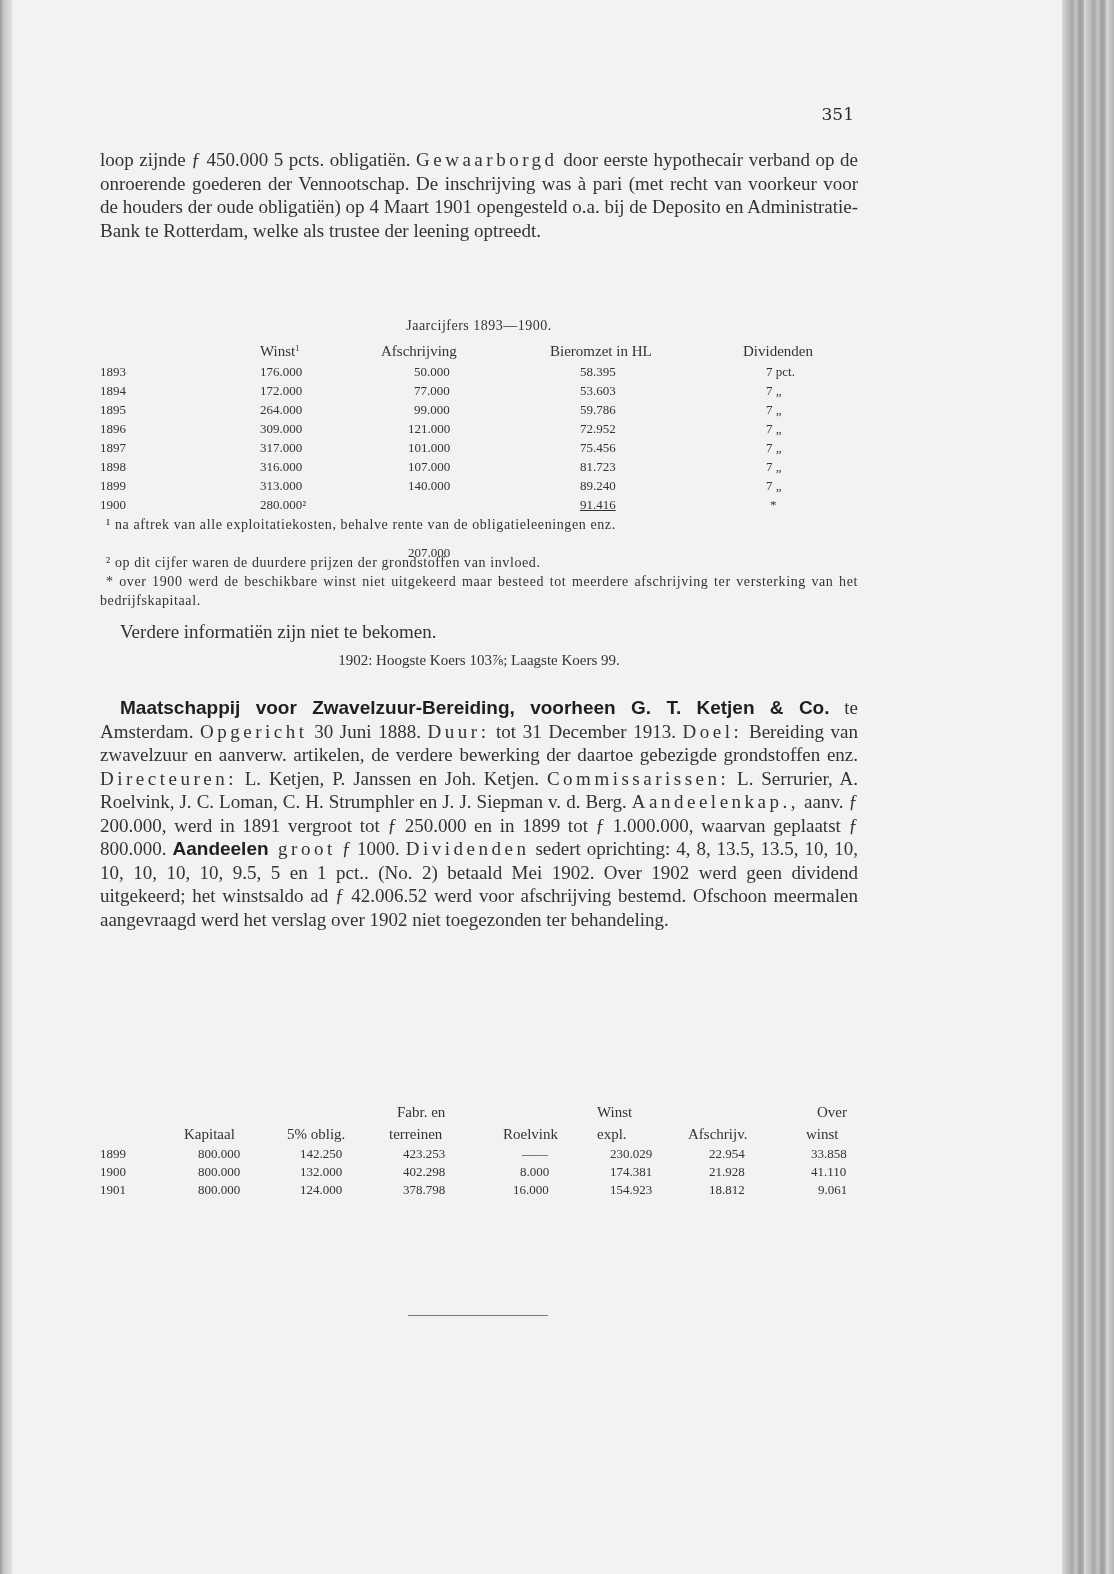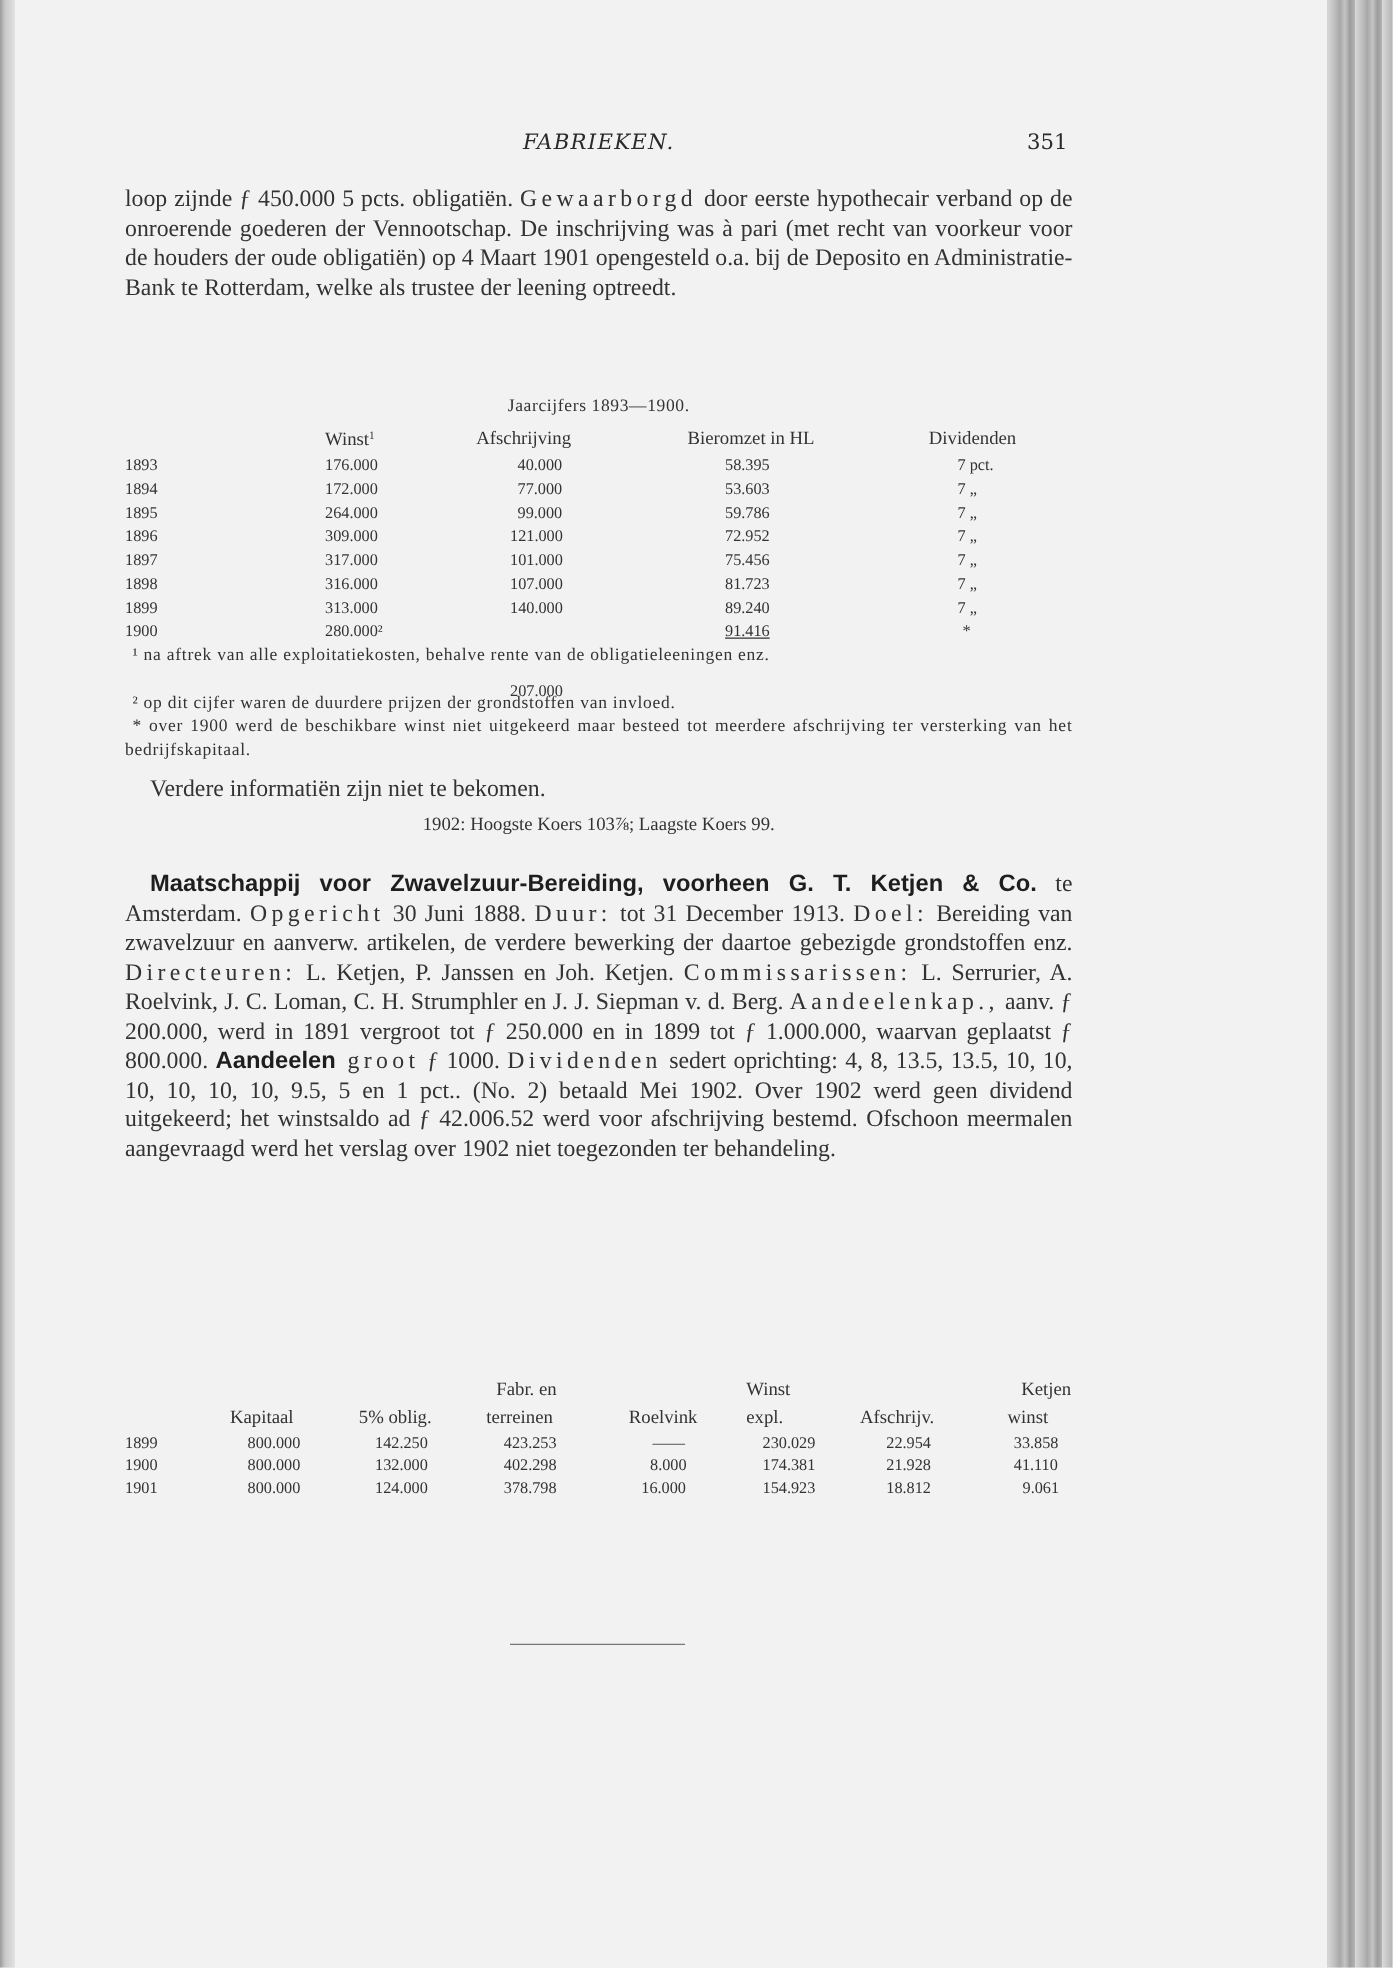--- a/index.html
+++ b/index.html
@@ -45,40 +45,39 @@
 </style>
 </head>
 <body>
 
 <div class="edge-left"></div>
 <div class="edge-right"></div>
 
 <div class="page">
 
   <div class="running-head">
-    <span class="running-title">FABRIEKEN.</span>
     <span class="page-number">351</span>
   </div>
 
   <div class="para" style="top:148px;"><span>loop zijnde ƒ 450.000 5 pcts. obligatiën.</span> <span class="sp">Gewaarborgd</span><span> door eerste hypothecair verband op de onroerende goederen der Vennootschap. De inschrijving was à pari (met recht van voorkeur voor de houders der oude obligatiën) op 4 Maart 1901 opengesteld o.a. bij de Deposito en Administratie-Bank te Rotterdam, welke als trustee der leening optreedt.</span></div>
 
   <div class="t1">
     <div class="t1-caption">Jaarcijfers 1893—1900.</div>
 
     <div class="t1-row" style="top:343px; font-size:15px;">
       <span class="c" style="left:160px;"><span>Winst</span><sup>1</sup></span>
       <span class="c" style="left:281px;">Afschrijving</span>
       <span class="c" style="left:450px;">Bieromzet in HL</span>
       <span class="c" style="left:643px;">Dividenden</span>
     </div>
 
     <div class="t1-row" style="top:364px;">
       <span class="c" style="left:0;">1893</span>
       <span class="c" style="left:160px;">176.000</span>
-      <span class="c" style="left:314px;">40.000</span>
+      <span class="c" style="left:314px;">50.000</span>
       <span class="c" style="left:480px;">58.395</span>
       <span class="c" style="left:666px;">7 pct.</span>
     </div>
     <div class="t1-row" style="top:383px;">
       <span class="c" style="left:0;">1894</span>
       <span class="c" style="left:160px;">172.000</span>
       <span class="c" style="left:314px;">77.000</span>
       <span class="c" style="left:480px;">53.603</span>
       <span class="c" style="left:666px;">7 „</span>
     </div>
@@ -132,21 +131,21 @@
 
   <div class="para" style="top:620px; text-indent:20px;">Verdere informatiën zijn niet te bekomen.</div>
   <div class="kline" style="top:652px;">1902: Hoogste Koers 103⅞; Laagste Koers 99.</div>
 
   <div class="para" style="top:696px; text-indent:20px;"><span class="bold-sans">Maatschappij voor Zwavelzuur-Bereiding, voorheen G. T. Ketjen &amp; Co.</span><span> te Amsterdam. </span><span class="sp">Opgericht</span><span> 30 Juni 1888. </span><span class="sp">Duur:</span><span> tot 31 December 1913. </span><span class="sp">Doel:</span><span> Bereiding van zwavelzuur en aanverw. artikelen, de verdere bewerking der daartoe gebezigde grondstoffen enz. </span><span class="sp">Directeuren:</span><span> L. Ketjen, P. Janssen en Joh. Ketjen. </span><span class="sp">Commissarissen:</span><span> L. Serrurier, A. Roelvink, J. C. Loman, C. H. Strumphler en J. J. Siepman v. d. Berg. </span><span class="sp">Aandeelenkap.,</span><span> aanv. ƒ 200.000, werd in 1891 vergroot tot ƒ 250.000 en in 1899 tot ƒ 1.000.000, waarvan geplaatst ƒ 800.000. </span><span class="bold-sans">Aandeelen</span><span class="sp"> groot</span><span> ƒ 1000. </span><span class="sp">Dividenden</span><span> sedert oprichting: 4, 8, 13.5, 13.5, 10, 10, 10, 10, 10, 10, 9.5, 5 en 1 pct.. (No. 2) betaald Mei 1902. Over 1902 werd geen dividend uitgekeerd; het winstsaldo ad ƒ 42.006.52 werd voor afschrijving bestemd. Ofschoon meermalen aangevraagd werd het verslag over 1902 niet toegezonden ter behandeling.</span></div>
 
   <div class="t2">
     <div class="t1-row t2-head" style="top:1104px;">
       <span class="c" style="left:297px;">Fabr. en</span>
       <span class="c" style="left:497px;">Winst</span>
-      <span class="c" style="left:717px;">Ketjen</span>
+      <span class="c" style="left:717px;">Over</span>
     </div>
     <div class="t1-row t2-head" style="top:1126px;">
       <span class="c" style="left:84px;">Kapitaal</span>
       <span class="c" style="left:187px;">5% oblig.</span>
       <span class="c" style="left:289px;">terreinen</span>
       <span class="c" style="left:403px;">Roelvink</span>
       <span class="c" style="left:497px;">expl.</span>
       <span class="c" style="left:588px;">Afschrijv.</span>
       <span class="c" style="left:706px;">winst</span>
     </div>

